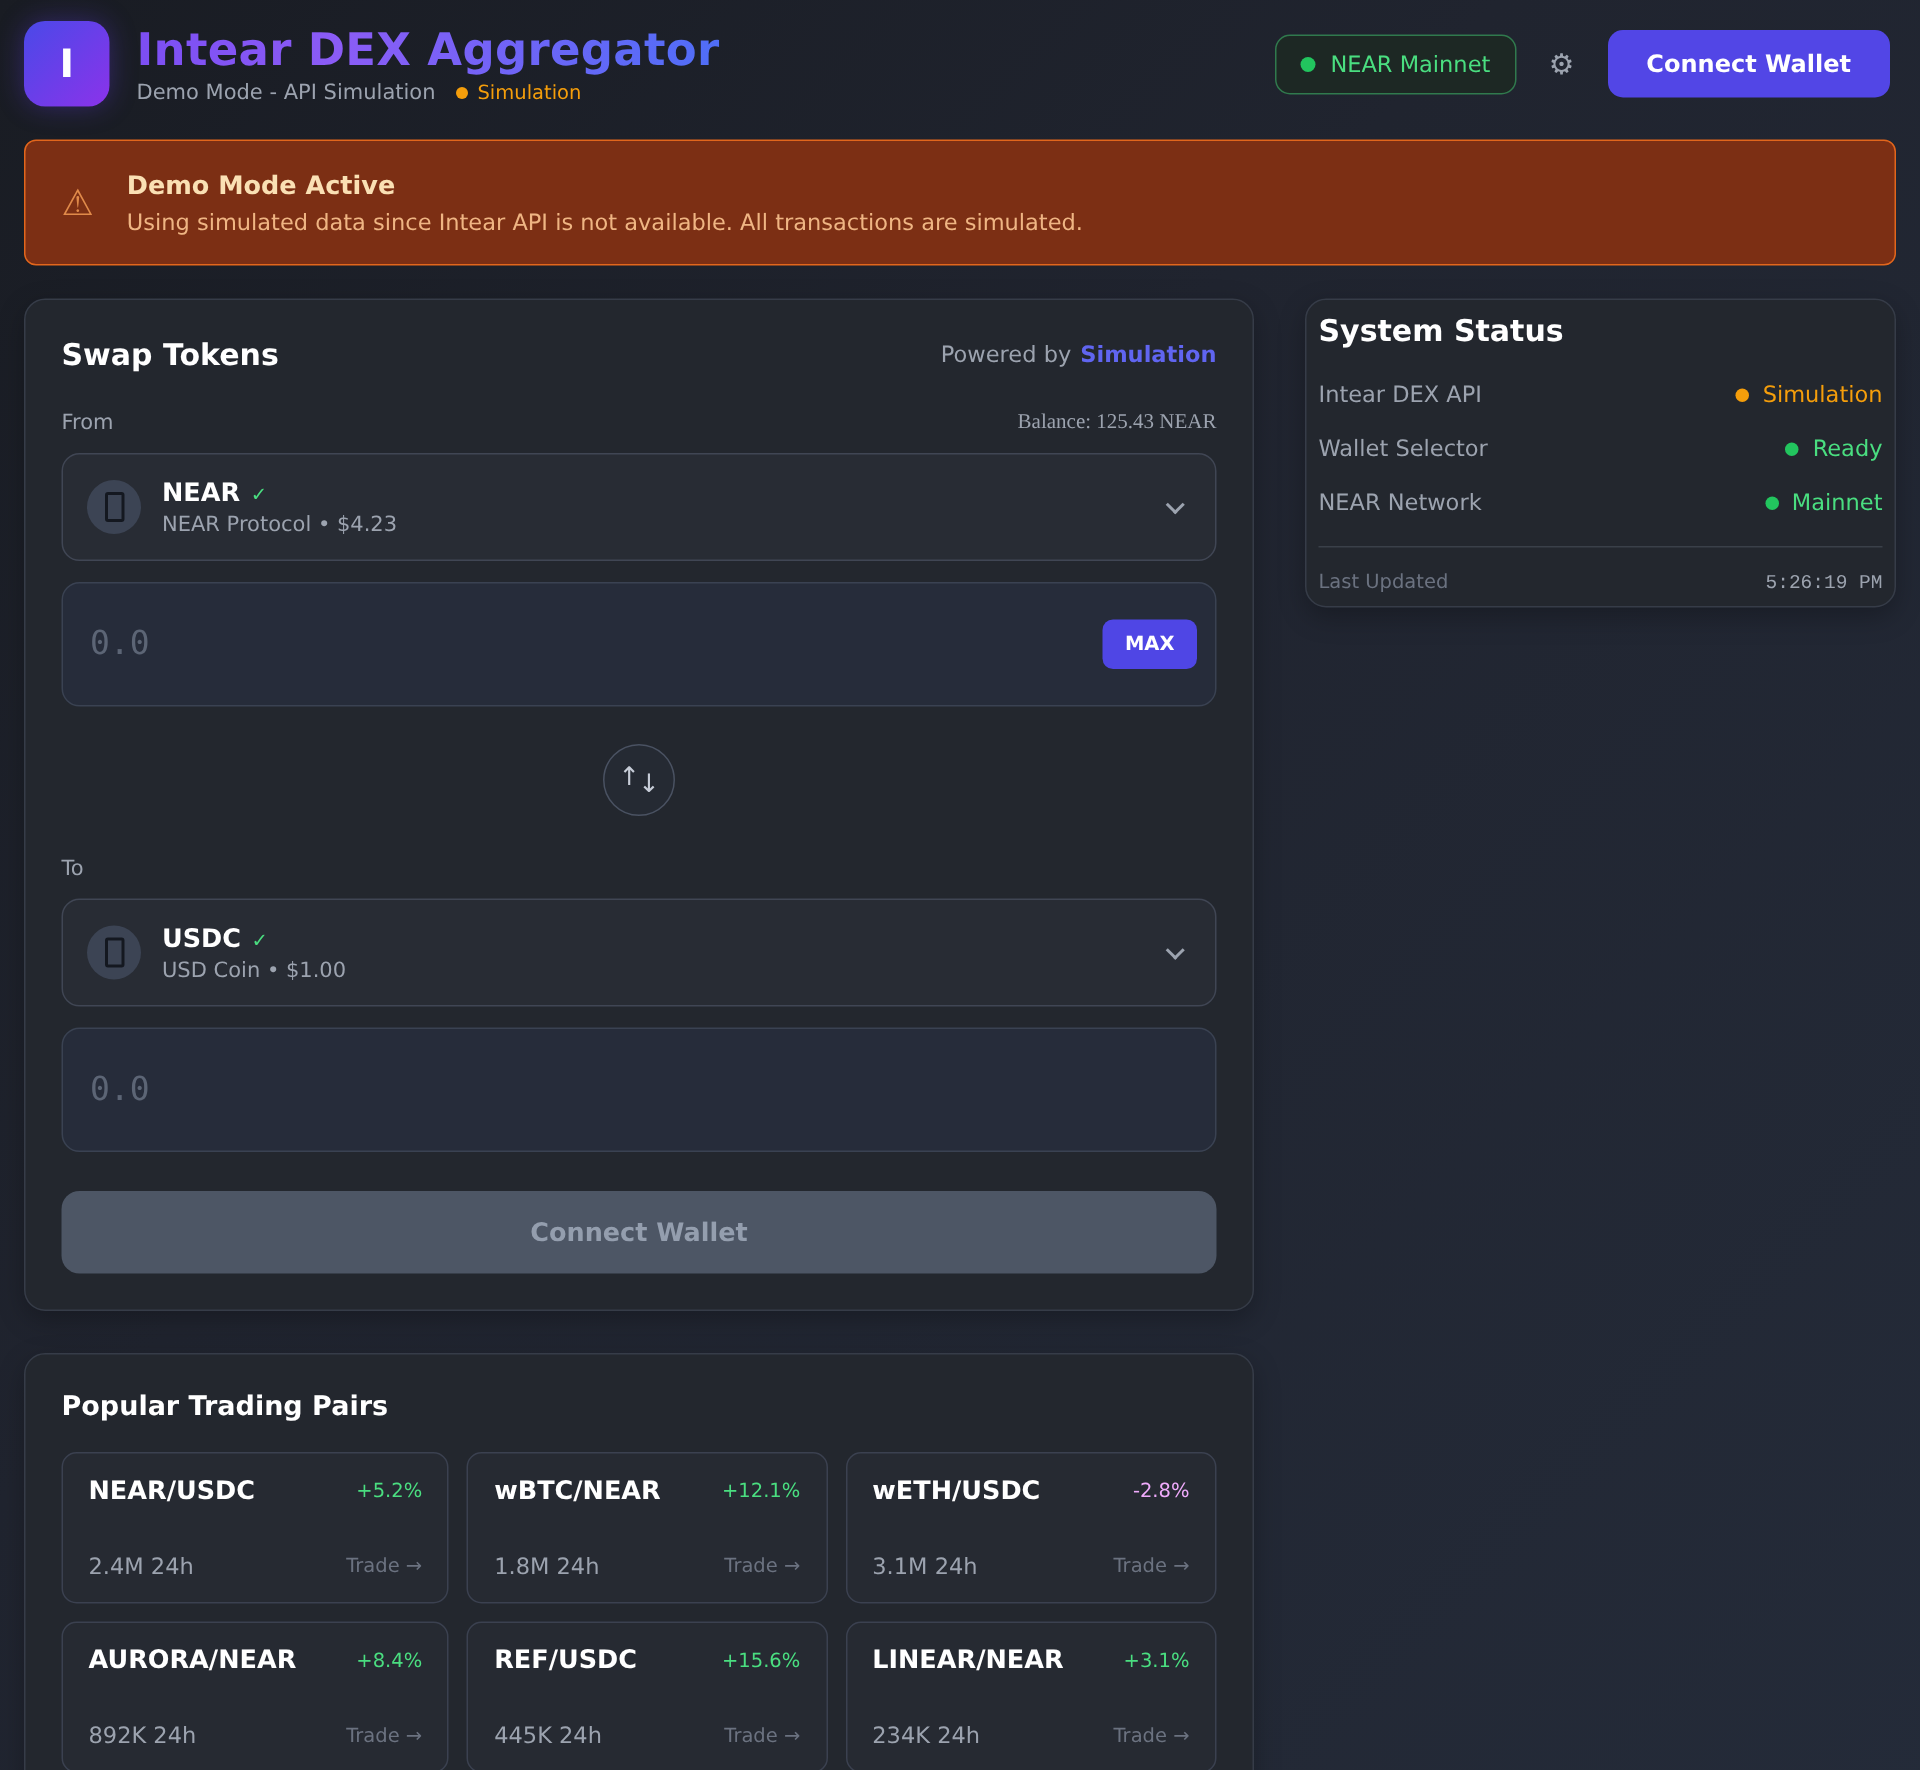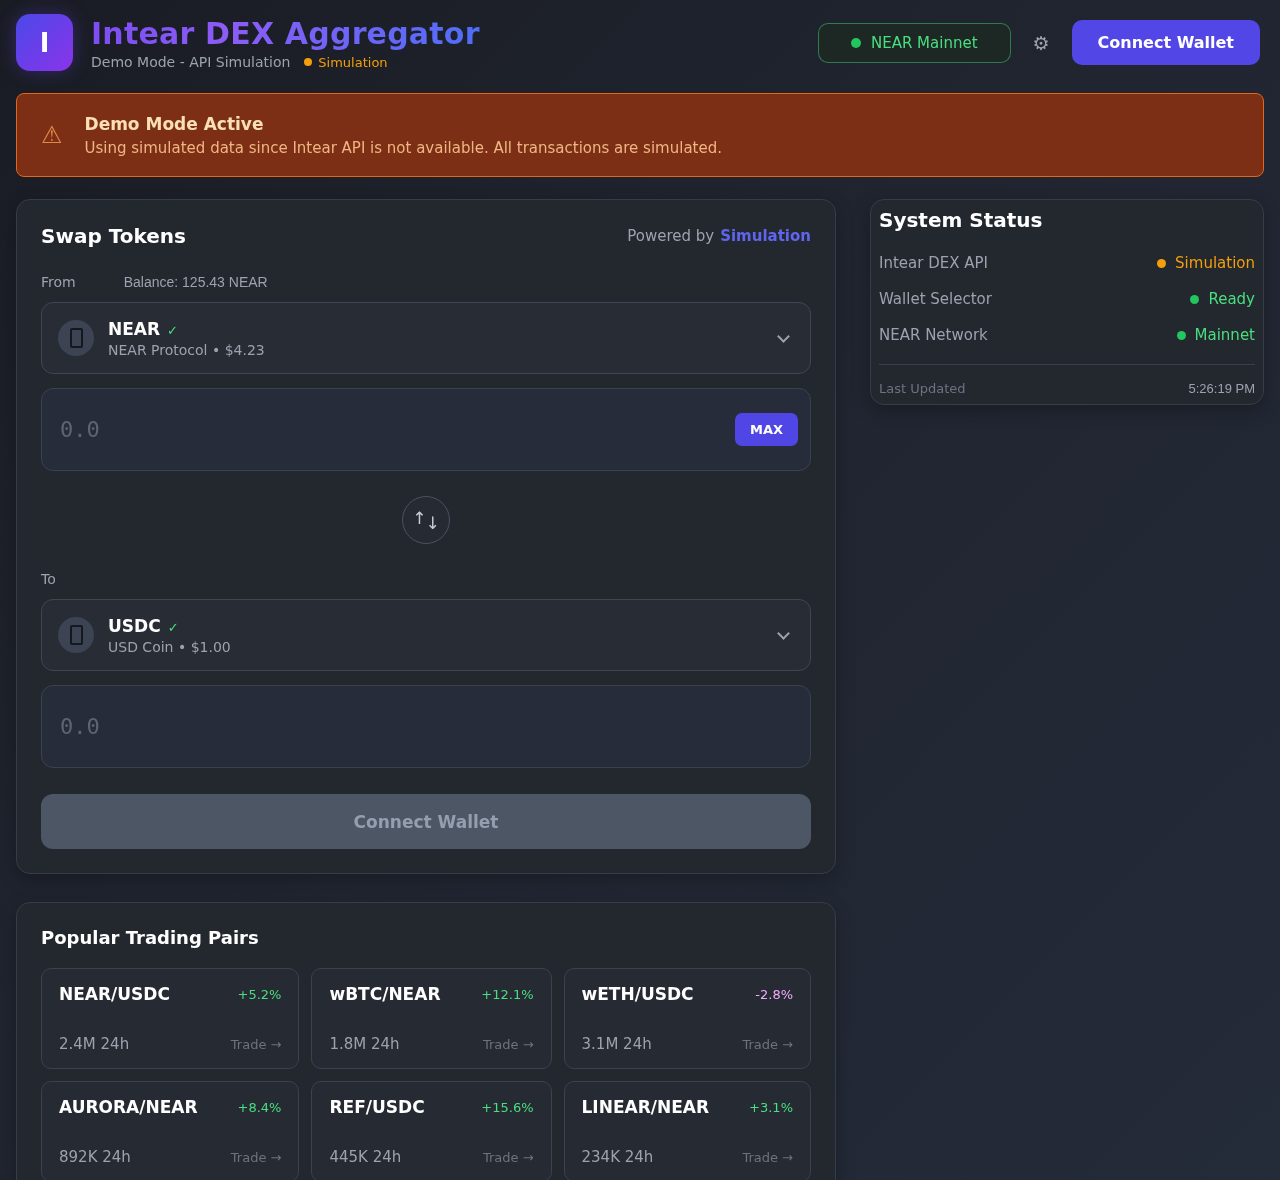--- a/index.html
+++ b/index.html
@@ -33,21 +33,21 @@
   .app-subtitle-row { display: flex; align-items: center; gap: 14px; margin-top: 2px; }
   .app-subtitle { font-size: 14px; color: #9ca3af; }
   .sim-badge { display: flex; align-items: center; gap: 6px; }
   .sim-badge .dot { width: 8px; height: 8px; border-radius: 50%; background: #f59e0b; }
   .sim-badge .txt { font-size: 13px; color: #f59e0b; }
 
   .header-right { display: flex; align-items: center; gap: 22px; }
   .network-pill {
     display: flex; align-items: center; gap: 10px;
     background: #1d2824; border: 1px solid rgba(74, 222, 128, 0.45);
-    border-radius: 10px; padding: 10px 32px; cursor: pointer;
+    border-radius: 10px; padding: 10px 16px; cursor: pointer;
   }
   .network-pill .dot { width: 10px; height: 10px; border-radius: 50%; background: #22c55e; }
   .network-pill .txt { font-size: 15px; color: #4ade80; }
   .gear { font-size: 19px; color: #9ca3af; cursor: pointer; }
   .btn-primary {
     background: #5246e6; color: #fff; border: none; cursor: pointer;
     font-family: inherit; font-size: 16px; font-weight: bold;
     padding: 13px 26px; border-radius: 10px;
   }
 
@@ -70,23 +70,23 @@
     background: #23272e; border: 1px solid #363c48; border-radius: 14px;
     padding: 24px; box-shadow: 0 6px 18px rgba(0,0,0,0.25);
   }
 
   
   .swap-head { display: flex; align-items: center; justify-content: space-between; margin-bottom: 26px; }
   .card-title { font-size: 20px; font-weight: bold; color: #fff; }
   .powered { font-size: 15px; color: #9ca3af; }
   .powered b { color: #6065f0; margin-left: 6px; font-weight: bold; }
 
-  .row-between { display: flex; align-items: center; justify-content: flex-start; gap: 48px; }
+  .row-between { display: flex; align-items: center; justify-content: space-between; gap: 48px; }
   .field-label { font-size: 14px; color: #9ca3af; }
-  .balance { font-family: Liberation Sans, sans-serif; font-size: 14px; color: #9ca3af; }
+  .balance { font-family: Liberation Serif, serif; font-size: 14px; color: #9ca3af; }
 
   .token-select {
     margin-top: 12px; height: 72px;
     background: #282c34; border: 1px solid #404654; border-radius: 12px;
     display: flex; align-items: center; gap: 14px; padding: 0 22px 0 16px;
     cursor: pointer;
     justify-content: center;
   }
   .token-avatar {
     width: 36px; height: 36px; border-radius: 50%; background: #3c4454;
@@ -141,21 +141,21 @@
   .status-rows { margin-top: 22px; display: flex; flex-direction: column; gap: 18px; }
   .status-row { display: flex; align-items: center; justify-content: space-between; }
   .status-label { font-size: 15px; color: #9ca3af; }
   .status-value { display: flex; align-items: center; gap: 9px; font-size: 15px; }
   .status-value .dot { width: 9px; height: 9px; border-radius: 50%; }
   .val-orange { color: #f59e0b; } .val-orange .dot { background: #f59e0b; }
   .val-green { color: #4ade80; } .val-green .dot { background: #22c55e; }
   .status-divider { border: none; border-top: 1px solid #3a4049; margin: 20px 0 16px 0; }
   .status-foot { display: flex; align-items: center; justify-content: space-between; }
   .foot-label { font-size: 13px; color: #6b7280; }
-  .foot-time { font-family: Liberation Sans, sans-serif; font-size: 13px; color: #9ca3af; }
+  .foot-time { font-family: Liberation Mono, monospace; font-size: 13px; color: #9ca3af; }
 
   
   .pairs-title { font-size: 18px; font-weight: bold; color: #fff; margin-bottom: 20px; }
   .pairs-grid { display: grid; grid-template-columns: repeat(3, 1fr); gap: 12px; }
   .pair-card {
     background: #262a32; border: 1px solid #3b4150; border-radius: 10px;
     padding: 15px 17px; height: 101px; cursor: pointer;
     display: flex; flex-direction: column; justify-content: space-between;
   }
   .pair-top, .pair-bottom { display: flex; align-items: center; justify-content: space-between; }

